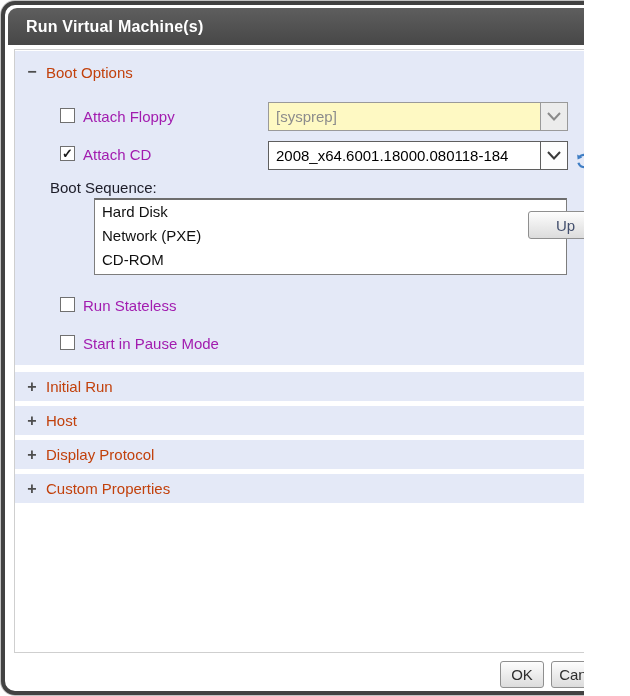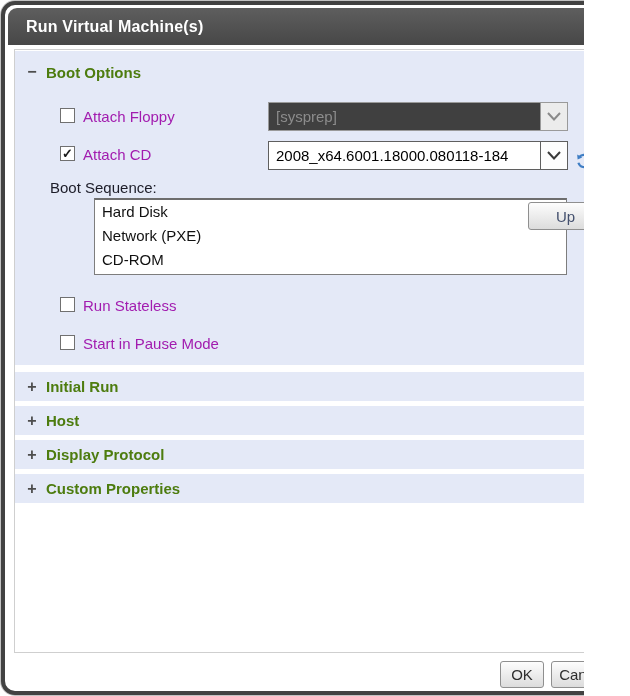--- a/index.html
+++ b/index.html
@@ -48,21 +48,21 @@
   }
   .bar-initial-run { top: 322px; }
   .bar-host { top: 356px; }
   .bar-display-protocol { top: 390px; }
   .bar-custom-properties { top: 424px; }
 
   .section-glyph {
     width: 14px; margin-left: 10px; margin-right: 7px; text-align: center;
     color: #4d4d4d; font-size: 16px; font-weight: bold; line-height: 14px;
   }
-  .section-title { font-size: 15px; font-weight: bold; color: #4d7c0f; }
+  .section-title { font-size: 15px; font-weight: normal; color: #c2410c; }
 
   .boot-options-header {
     position: absolute; left: 0; top: 10px; height: 22px;
     display: flex; align-items: center; cursor: pointer;
   }
 
   
   .checkbox {
     position: absolute; width: 15px; height: 15px; background: #ffffff;
     border: 1px solid #707070; cursor: pointer;
@@ -71,21 +71,21 @@
   }
   .check-label {
     position: absolute; font-size: 15px; color: #a21caf; white-space: nowrap;
   }
 
   .dropdown {
     position: absolute; left: 253px; width: 300px; height: 29px;
     display: flex; align-items: stretch; cursor: pointer;
   }
   .dropdown.enabled { border: 1px solid #5f5f5f; background: #ffffff; }
-  .dropdown.disabled { border: 1px solid #9a9a9a; background: #404040; }
+  .dropdown.disabled { border: 1px solid #9a9a9a; background: #fef9c3; }
   .dropdown-text {
     flex: 1; overflow: hidden; white-space: nowrap; font-size: 15px;
     line-height: 27px; padding-left: 7px;
   }
   .dropdown.enabled .dropdown-text { color: #000000; }
   .dropdown.disabled .dropdown-text { color: #8c8c8c; }
   .dropdown-arrow {
     width: 27px; display: flex; align-items: center; justify-content: center;
   }
   .dropdown.enabled .dropdown-arrow { border-left: 1px solid #5f5f5f; color: #3a3a3a; background: #fdfdfd; }
@@ -105,21 +105,21 @@
     cursor: pointer; white-space: nowrap;
   }
 
   .btn {
     background: linear-gradient(#fdfdfd, #dcdcdc); border: 1px solid #8f8f8f;
     border-radius: 3px; color: #2e2e2e; font-size: 15px;
     font-family: "Liberation Sans", sans-serif; cursor: pointer;
     display: flex; align-items: center; justify-content: center;
   }
   .updown { position: absolute; left: 513px; width: 75px; height: 28px; }
-  .btn-up { top: 151px; color: #44506e; }
+  .btn-up { top: 160px; color: #44506e; }
   .btn-down { top: 186px; }
 
   
   .footer-btn { position: absolute; top: 656px; height: 27px; }
   .btn-ok { left: 495px; width: 44px; }
   .btn-cancel { left: 546px; width: 63px; }
 </style>
 </head>
 <body>
 

